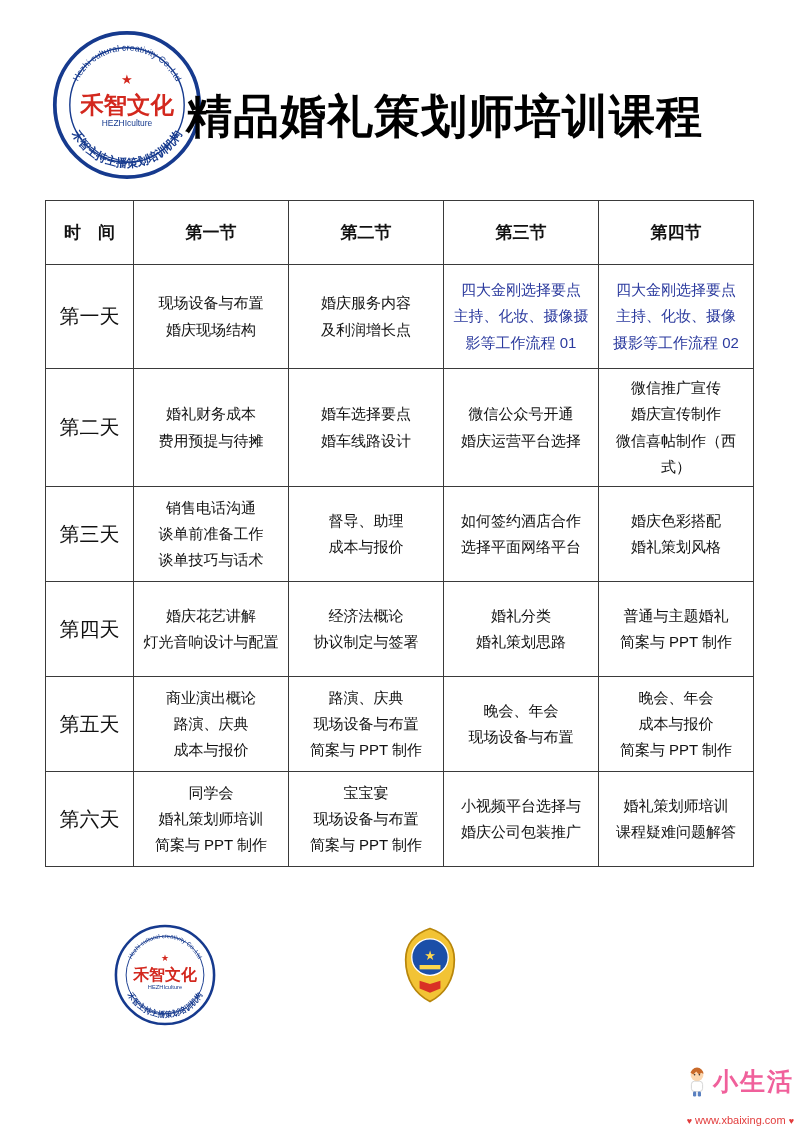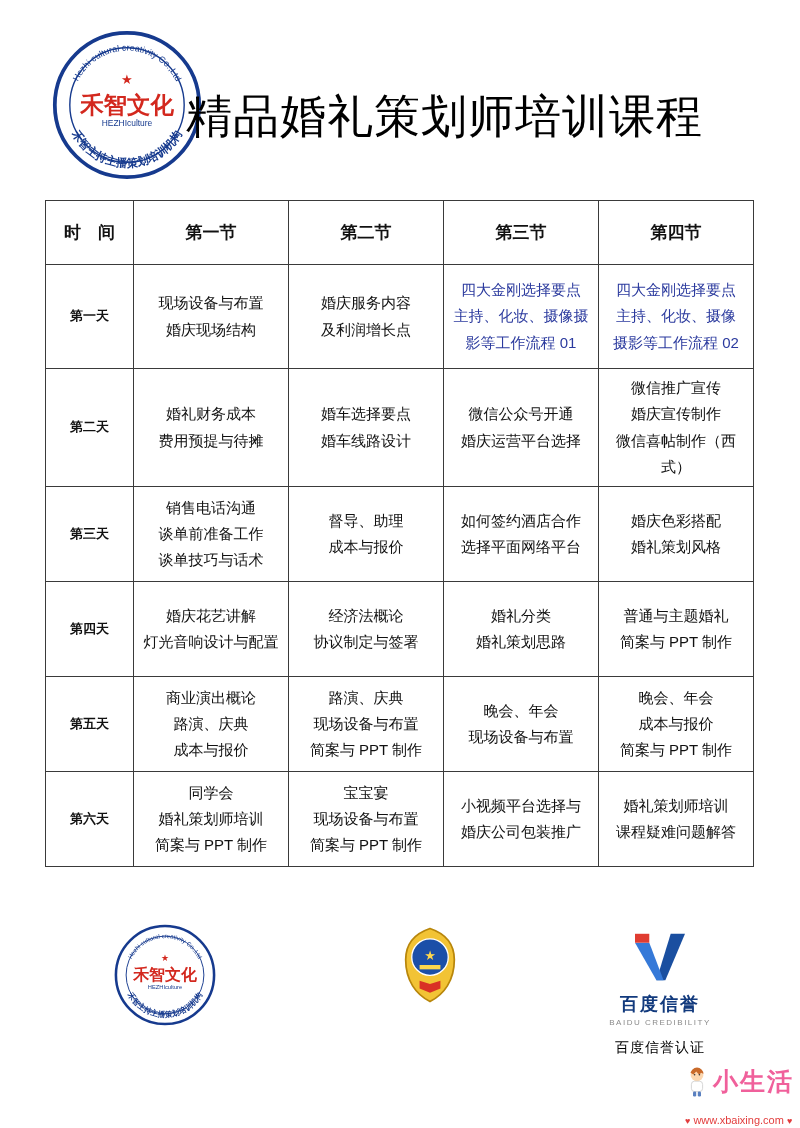--- a/index.html
+++ b/index.html
@@ -13,49 +13,49 @@
     --url-red:#e23c3c;
   }
   *{margin:0;padding:0;box-sizing:border-box;}
   html,body{background:#fff;}
   body{font-family:"Liberation Sans","DejaVu Sans",sans-serif;}
   .page{position:relative;width:800px;height:1128px;background:#fff;margin:0 auto;overflow:hidden;}
 
   
   .header-logo{position:absolute;left:52px;top:30px;width:150px;height:150px;}
   .footer-logo{width:102px;height:102px;}
-  .page-title{position:absolute;left:186px;top:86px;font-size:46px;font-weight:400;color:#000;
+  .page-title{position:absolute;left:186px;top:86px;font-size:46px;font-weight:700;color:#000;
               letter-spacing:1px;white-space:nowrap;font-family:"Liberation Sans","DejaVu Sans",sans-serif;}
 
   
   .course-table{position:absolute;left:45px;top:200px;width:623px;border-collapse:collapse;table-layout:fixed;}
   .course-table th,.course-table td{border:1px solid #3a3a3a;text-align:center;vertical-align:middle;
       white-space:pre-line;padding:6px 4px;color:#111;}
   .course-table th{font-size:17px;font-weight:bold;}
   .course-table td{font-size:15px;line-height:1.75;}
-  .course-table td.day{font-size:13px;font-weight:bold;white-space:nowrap;}
+  .course-table td.day{font-size:20px;font-weight:normal;white-space:nowrap;}
   .course-table thead tr{height:64px;}
   .course-table tbody tr{height:95px;}
   .course-table tbody tr:first-child{height:104px;}
   .course-table td.hl{color:var(--highlight-text);}
   col.c-time{width:88px;}
   col.c-sec{width:155px;}
 
   
   .footer-left{position:absolute;left:30px;top:924px;width:270px;text-align:center;}
   .footer-center{position:absolute;left:310px;top:926px;width:240px;text-align:center;}
   .footer-right{position:absolute;left:565px;top:932px;width:190px;text-align:center;}
   .copyright{margin-top:8px;font-size:13px;color:#111;}
   .police-text{margin-top:12px;font-size:16px;font-weight:bold;color:#000;}
   .baidu-cn{margin-top:6px;font-size:18px;font-weight:bold;color:var(--baidu-navy);letter-spacing:2px;}
   .baidu-en{margin-top:2px;font-size:8px;color:#8a8a8a;letter-spacing:1.5px;}
   .baidu-cert{margin-top:12px;font-size:14px;color:#000;letter-spacing:1px;}
 
   
-  .watermark{position:absolute;right:6px;bottom:2px;text-align:left;}
+  .watermark{position:absolute;right:6px;bottom:2px;text-align:right;}
   .watermark-row{display:flex;align-items:center;justify-content:center;gap:4px;}
   .watermark-name{font-size:25px;font-weight:bold;color:var(--watermark-pink);letter-spacing:2px;
       text-shadow:0 0 2px #fff,0 0 2px #fff;}
   .watermark-url{font-size:11px;color:var(--url-red);margin-top:16px;}
   .watermark-url .tiny-heart{font-size:9px;}
 
   svg text{font-family:"Liberation Sans","DejaVu Sans",sans-serif;}
 </style>
 </head>
 <body>
@@ -201,30 +201,20 @@
   <div class="footer-center">
     <svg viewBox="0 0 76 88" width="66" height="78">
       <path d="M38 2 C20 8 10 20 10 38 C10 62 22 78 38 86 C54 78 66 62 66 38 C66 20 56 8 38 2 Z" fill="var(--badge-gold)" stroke="#b8860b" stroke-width="2"></path>
       <circle cx="38" cy="35" r="21" fill="var(--badge-blue)" stroke="#ffffff" stroke-width="1.5"></circle>
       <text x="38" y="38" text-anchor="middle" font-size="15" fill="#ffd84d">★</text>
       <path d="M26 44 h24 v5 h-24 z" fill="#ffd84d"></path>
       <path d="M26 62 l12 4 l12 -4 v9 l-12 5 l-12 -5 z" fill="#d93025"></path>
     </svg>
   </div>
 
-  <div class="footer-right">
-    <svg viewBox="0 0 60 56" width="54" height="50">
-      <polygon points="42,2 58,2 36,54 26,54" fill="#1a4fa0"></polygon>
-      <polygon points="2,12 18,12 34,54 26,54" fill="#3579d8"></polygon>
-      <polygon points="2,2 18,2 18,12 2,12" fill="#e03c31"></polygon>
-    </svg>
-    <div class="baidu-cn">百度信誉</div>
-    <div class="baidu-en">BAIDU CREDIBILITY</div>
-    <div class="baidu-cert">百度信誉认证</div>
-  </div>
 
   <div class="watermark">
     <div class="watermark-row">
       <svg viewBox="0 0 30 40" width="24" height="32">
         <circle cx="15" cy="11" r="8" fill="#fcd7b0"></circle>
         <path d="M7 10 a8 8 0 0 1 16 0 l-2.5 -1.5 -3 2 -3.5 -3.5 -3.5 3.5 -3.5 -2 z" fill="#c96a2a"></path>
         <circle cx="12" cy="11" r="1" fill="#333"></circle>
         <circle cx="18" cy="11" r="1" fill="#333"></circle>
         <rect x="8" y="19" width="14" height="13" rx="4" fill="#ffffff" stroke="#cccccc"></rect>
         <rect x="10" y="32" width="4" height="6" rx="1.5" fill="#5a80c0"></rect>

